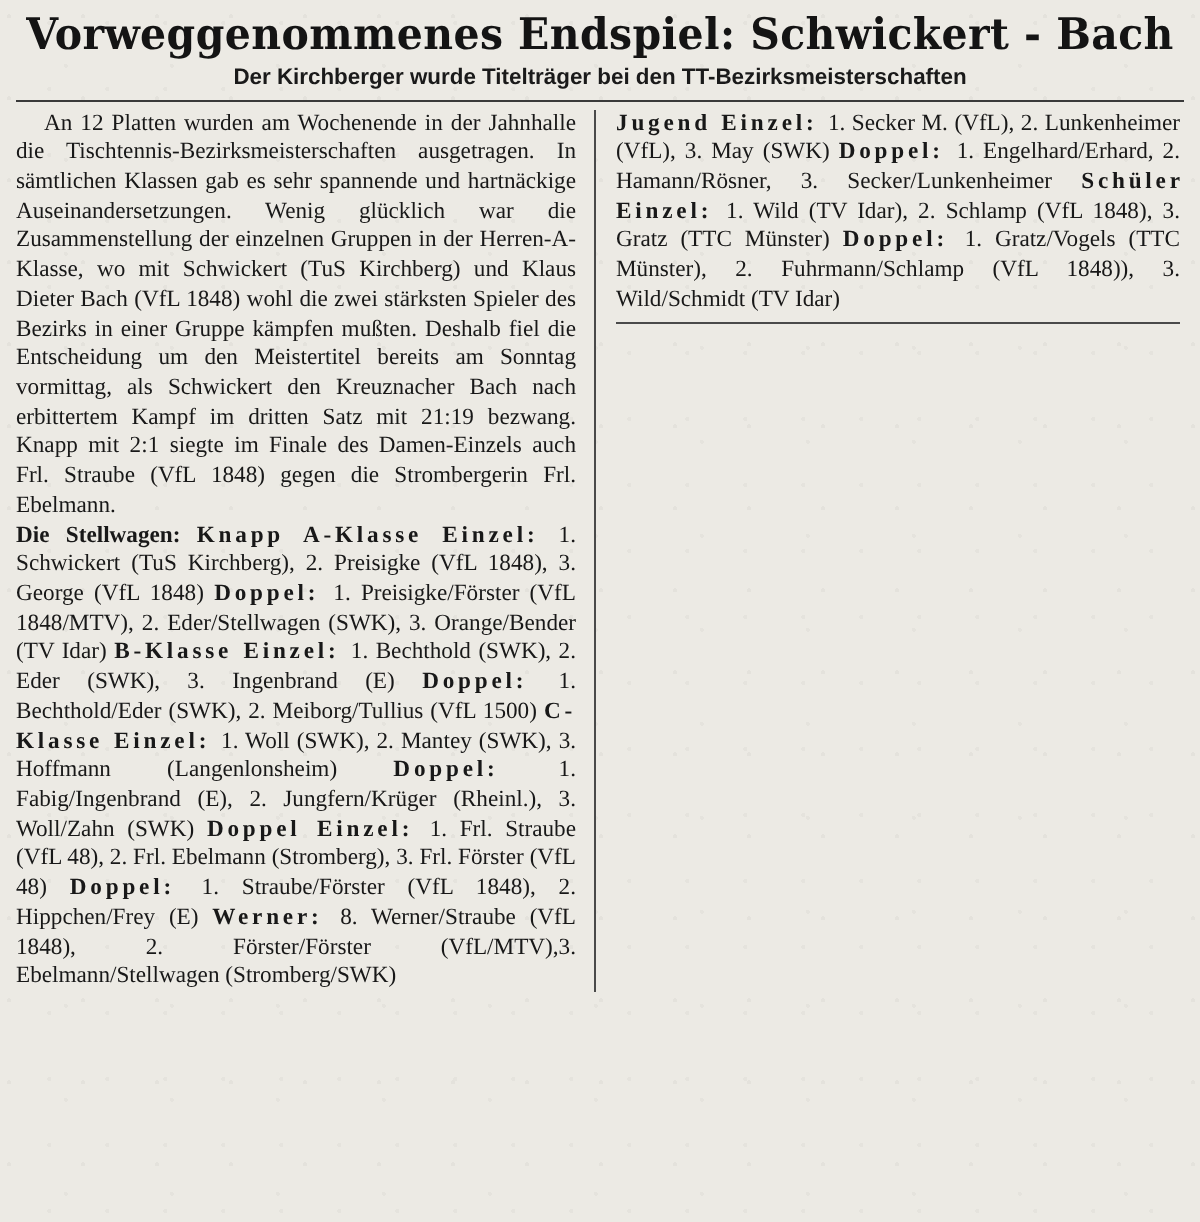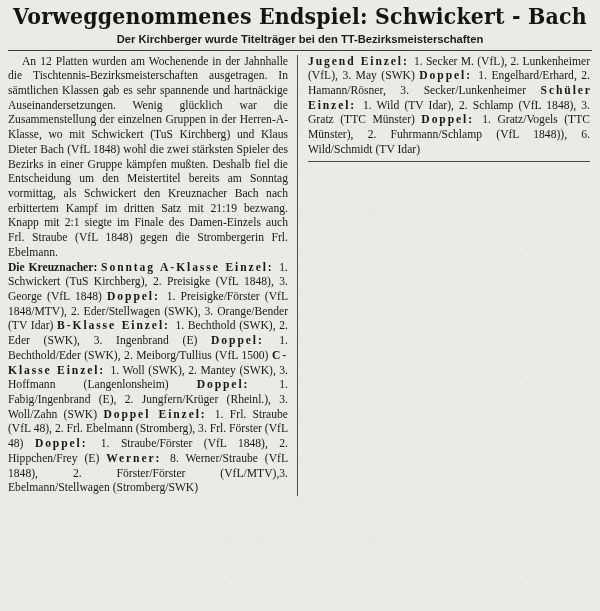--- a/index.html
+++ b/index.html
@@ -104,22 +104,22 @@
 
   <h1 class="headline">Vorweggenommenes Endspiel: Schwickert - Bach</h1>
   <div class="subhead">Der Kirchberger wurde Titelträger bei den TT-Bezirksmeisterschaften</div>
   <hr class="rule">
 
   <div class="columns">
 
     <div class="col col-left">
       <p class="indent">An 12 Platten wurden am Wochenende in der Jahnhalle die Tischtennis-Bezirksmeisterschaften ausgetragen. In sämtlichen Klassen gab es sehr spannende und hartnäckige Auseinandersetzungen. Wenig glücklich war die Zusammenstellung der einzelnen Gruppen in der Herren-A-Klasse, wo mit Schwickert (TuS Kirchberg) und Klaus Dieter Bach (VfL 1848) wohl die zwei stärksten Spieler des Bezirks in einer Gruppe kämpfen mußten. Deshalb fiel die Entscheidung um den Meistertitel bereits am Sonntag vormittag, als Schwickert den Kreuznacher Bach nach erbittertem Kampf im dritten Satz mit 21:19 bezwang. Knapp mit 2:1 siegte im Finale des Damen-Einzels auch Frl. Straube (VfL 1848) gegen die Strombergerin Frl. Ebelmann.</p>
       <p>
-        <span class="b">Die Kreuznacher: </span>
-        <span class="sp">Sonntag A-Klasse </span>
+        <span class="b">Die Stellwagen: </span>
+        <span class="sp">Knapp A-Klasse </span>
         <span class="sp">Einzel: </span>
         <span>1. Schwickert (TuS Kirchberg), 2. Preisigke (VfL 1848), 3. George (VfL 1848) </span>
         <span class="sp">Doppel: </span>
         <span>1. Preisigke/Förster (VfL 1848/MTV), 2. Eder/Stellwagen (SWK), 3. Orange/Bender (TV Idar) </span>
         <span class="sp">B-Klasse </span>
         <span class="sp">Einzel: </span>
         <span>1. Bechthold (SWK), 2. Eder (SWK), 3. Ingenbrand (E) </span>
         <span class="sp">Doppel: </span>
         <span>1. Bechthold/Eder (SWK), 2. Meiborg/Tullius (VfL 1500) </span>
         <span class="sp">C-Klasse </span>
@@ -142,20 +142,20 @@
         <p>
           <span class="sp">Jugend </span>
           <span class="sp">Einzel: </span>
           <span>1. Secker M. (VfL), 2. Lunkenheimer (VfL), 3. May (SWK) </span>
           <span class="sp">Doppel: </span>
           <span>1. Engelhard/Erhard, 2. Hamann/Rösner, 3. Secker/Lunkenheimer </span>
           <span class="sp">Schüler </span>
           <span class="sp">Einzel: </span>
           <span>1. Wild (TV Idar), 2. Schlamp (VfL 1848), 3. Gratz (TTC Münster) </span>
           <span class="sp">Doppel: </span>
-          <span>1. Gratz/Vogels (TTC Münster), 2. Fuhrmann/Schlamp (VfL 1848)), 6. Wild/Schmidt (TV Idar) </span>
+          <span>1. Gratz/Vogels (TTC Münster), 2. Fuhrmann/Schlamp (VfL 1848)), 3. Wild/Schmidt (TV Idar) </span>
         </p>
       </div>
       <div class="footer-space"></div>
     </div>
 
   </div>
 </div>
 
 </body></html>

